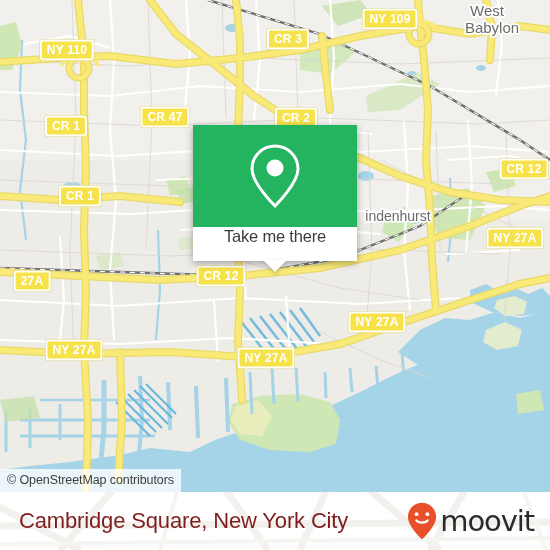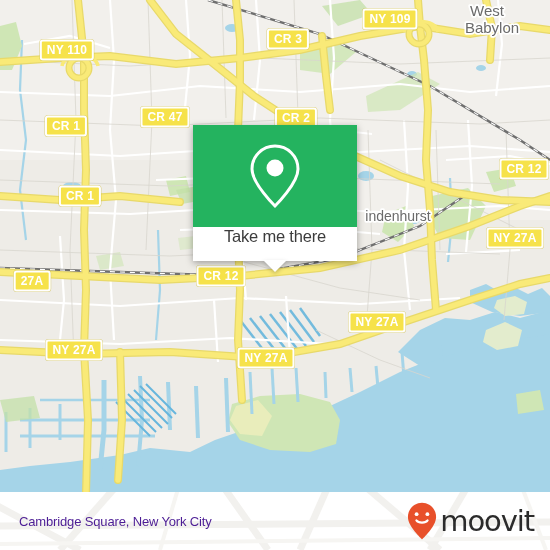--- a/index.html
+++ b/index.html
@@ -53,21 +53,21 @@
   }
 
   
   .footer{
     position:absolute;left:0;top:492px;width:550px;height:58px;
     background:#ffffff;overflow:hidden;
   }
   .footer-watermark{position:absolute;left:0;top:0;opacity:1;}
   .footer-title{
     position:absolute;left:19px;top:50%;transform:translateY(-50%);
-    font-size:13px;color:#4c1d95;white-space:nowrap;letter-spacing:-0.15px;text-align:right;
+    font-size:22px;color:#7f1d1d;white-space:nowrap;letter-spacing:-0.15px;text-align:right;
   }
   .brand{
     position:absolute;right:16px;top:50%;transform:translateY(-50%);
     display:flex;align-items:center;gap:3px;
   }
   .brand-word{
     font-size:29px;color:#2b2b2b;letter-spacing:-1.1px;
     font-family:"DejaVu Sans",sans-serif;font-weight:400;
     line-height:29px;
   }
@@ -302,20 +302,21 @@
         <div style="position: absolute; transform: translate(-50%, -50%); left: 80px; top: 196px; background: rgb(246, 226, 74); border: 2px solid rgb(255, 255, 255); border-radius: 3px; padding: 1px 5px 2px; font-family: &quot;Liberation Sans&quot;, sans-serif; font-size: 12px; font-weight: bold; color: rgb(255, 255, 255); white-space: nowrap; line-height: 14px; letter-spacing: 0.2px; box-shadow: rgba(200, 180, 40, 0.55) 0px 0px 0px 0.5px;"><span>CR 1</span></div>
         <div style="position: absolute; transform: translate(-50%, -50%); left: 524px; top: 169px; background: rgb(246, 226, 74); border: 2px solid rgb(255, 255, 255); border-radius: 3px; padding: 1px 5px 2px; font-family: &quot;Liberation Sans&quot;, sans-serif; font-size: 12px; font-weight: bold; color: rgb(255, 255, 255); white-space: nowrap; line-height: 14px; letter-spacing: 0.2px; box-shadow: rgba(200, 180, 40, 0.55) 0px 0px 0px 0.5px;"><span>CR 12</span></div>
         <div style="position: absolute; transform: translate(-50%, -50%); left: 515px; top: 238px; background: rgb(246, 226, 74); border: 2px solid rgb(255, 255, 255); border-radius: 3px; padding: 1px 5px 2px; font-family: &quot;Liberation Sans&quot;, sans-serif; font-size: 12px; font-weight: bold; color: rgb(255, 255, 255); white-space: nowrap; line-height: 14px; letter-spacing: 0.2px; box-shadow: rgba(200, 180, 40, 0.55) 0px 0px 0px 0.5px;"><span>NY 27A</span></div>
         <div style="position: absolute; transform: translate(-50%, -50%); left: 221px; top: 276px; background: rgb(246, 226, 74); border: 2px solid rgb(255, 255, 255); border-radius: 3px; padding: 1px 5px 2px; font-family: &quot;Liberation Sans&quot;, sans-serif; font-size: 12px; font-weight: bold; color: rgb(255, 255, 255); white-space: nowrap; line-height: 14px; letter-spacing: 0.2px; box-shadow: rgba(200, 180, 40, 0.55) 0px 0px 0px 0.5px;"><span>CR 12</span></div>
         <div style="position: absolute; transform: translate(-50%, -50%); left: 32px; top: 281px; background: rgb(246, 226, 74); border: 2px solid rgb(255, 255, 255); border-radius: 3px; padding: 1px 5px 2px; font-family: &quot;Liberation Sans&quot;, sans-serif; font-size: 12px; font-weight: bold; color: rgb(255, 255, 255); white-space: nowrap; line-height: 14px; letter-spacing: 0.2px; box-shadow: rgba(200, 180, 40, 0.55) 0px 0px 0px 0.5px;"><span>27A</span></div>
         <div style="position: absolute; transform: translate(-50%, -50%); left: 377px; top: 322px; background: rgb(246, 226, 74); border: 2px solid rgb(255, 255, 255); border-radius: 3px; padding: 1px 5px 2px; font-family: &quot;Liberation Sans&quot;, sans-serif; font-size: 12px; font-weight: bold; color: rgb(255, 255, 255); white-space: nowrap; line-height: 14px; letter-spacing: 0.2px; box-shadow: rgba(200, 180, 40, 0.55) 0px 0px 0px 0.5px;"><span>NY 27A</span></div>
         <div style="position: absolute; transform: translate(-50%, -50%); left: 74px; top: 350px; background: rgb(246, 226, 74); border: 2px solid rgb(255, 255, 255); border-radius: 3px; padding: 1px 5px 2px; font-family: &quot;Liberation Sans&quot;, sans-serif; font-size: 12px; font-weight: bold; color: rgb(255, 255, 255); white-space: nowrap; line-height: 14px; letter-spacing: 0.2px; box-shadow: rgba(200, 180, 40, 0.55) 0px 0px 0px 0.5px;"><span>NY 27A</span></div>
         <div style="position: absolute; transform: translate(-50%, -50%); left: 266px; top: 358px; background: rgb(246, 226, 74); border: 2px solid rgb(255, 255, 255); border-radius: 3px; padding: 1px 5px 2px; font-family: &quot;Liberation Sans&quot;, sans-serif; font-size: 12px; font-weight: bold; color: rgb(255, 255, 255); white-space: nowrap; line-height: 14px; letter-spacing: 0.2px; box-shadow: rgba(200, 180, 40, 0.55) 0px 0px 0px 0.5px;"><span>NY 27A</span></div>
       </div>
 
+    <div class="attrib">© OpenStreetMap contributors</div>
   </div>
 
   <div class="card">
     <div class="card-green">
       <svg width="54" height="66" viewBox="0 0 54 66">
         <path d="M27,3 C14.3,3 4,13.3 4,26 C4,40.5 27,63 27,63 C27,63 50,40.5 50,26 C50,13.3 39.7,3 27,3 Z" fill="none" stroke="#ffffff" stroke-width="3"></path>
         <circle cx="27" cy="25" r="8.5" fill="#ffffff"></circle>
       </svg>
     </div>
     <div class="card-foot">

